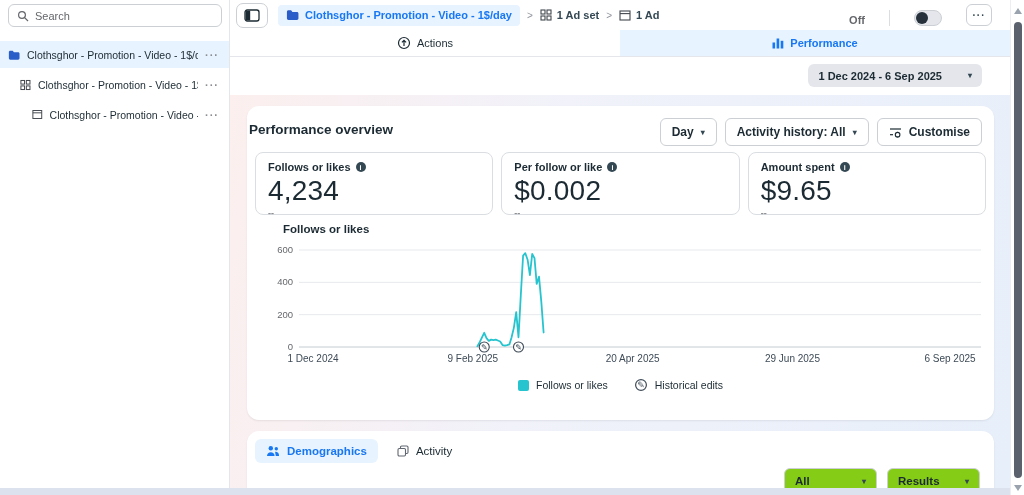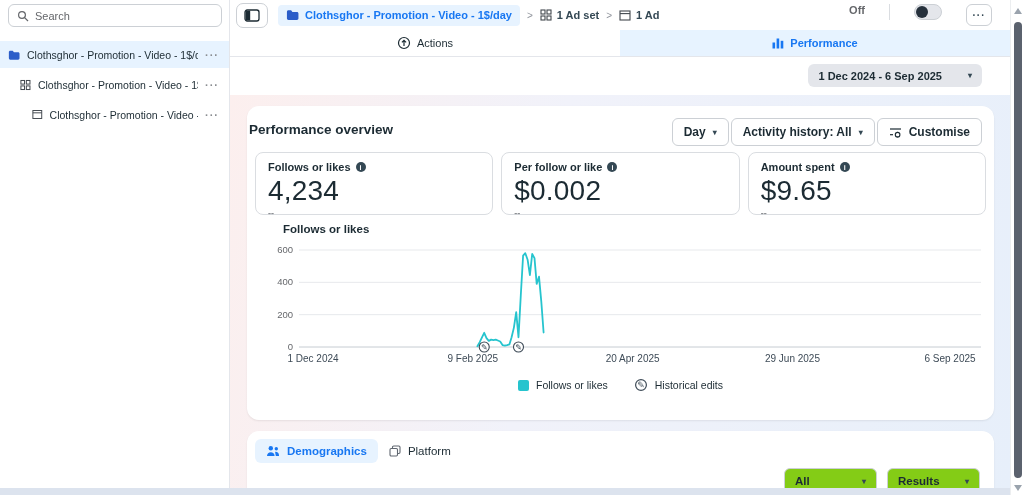--- a/index.html
+++ b/index.html
@@ -22,21 +22,21 @@
   .dots { margin-left:auto; color:#8a8d91; font-size:11px; font-weight:700; letter-spacing:1px; line-height:10px; }
 
   
   .main { position:absolute; left:230px; top:0; width:780px; height:488px; background:#fff; }
 
   .topbar { position:absolute; top:0; left:0; right:0; height:30px; display:flex; align-items:center; padding:0 6px; background:#fff; }
   .collapse-btn { width:32px; height:25px; border:1px solid #ccd0d5; border-radius:7px; background:#fff; display:flex; align-items:center; justify-content:center; cursor:pointer; }
   .crumb-pill { margin-left:10px; background:#e7f3ff; color:#1877f2; border-radius:4px; height:21px; padding:0 8px; font-size:11px; font-weight:700; display:flex; gap:6px; align-items:center; cursor:pointer; white-space:nowrap; }
   .crumb-sep { color:#90949c; margin:0 7px; font-size:10px; }
   .crumb-item { color:#344854; font-size:11px; font-weight:600; display:flex; gap:5px; align-items:center; cursor:pointer; white-space:nowrap; }
-  .top-right { margin-left:auto; display:flex; align-items:flex-start; gap:24px; padding-right:12px; }
+  .top-right { margin-left:auto; display:flex; align-items:flex-end; gap:24px; padding-right:12px; }
   .off-label { font-size:11px; color:#65676b; font-weight:600; }
   .vdiv { width:1px; height:16px; background:#dadde1; }
   .toggle { width:28px; height:16px; border-radius:9px; background:#e4e6eb; border:1px solid #ccd0d5; position:relative; cursor:pointer; }
   .knob { position:absolute; left:1px; top:1px; width:12px; height:12px; border-radius:50%; background:#26313c; }
   .more-btn { width:26px; height:22px; border:1px solid #ccd0d5; border-radius:6px; background:#fff; color:#344854; font-size:10px; font-weight:700; letter-spacing:1px; display:flex; align-items:center; justify-content:center; cursor:pointer; }
 
   .tabs-row { position:absolute; top:30px; left:0; right:0; height:27px; display:flex; border-bottom:1px solid #e4e6eb; background:#fff; }
   .tab { flex:1; display:flex; align-items:center; justify-content:center; gap:6px; font-size:11px; cursor:pointer; }
   .tab.active { background:#e7f3ff; color:#1877f2; font-weight:700; }
   .tab.inactive { color:#1c2b33; font-weight:500; }
@@ -46,38 +46,38 @@
   .chev { font-size:8px; color:#344854; }
 
   .content { position:absolute; top:95px; left:0; width:780px; height:393px; overflow:hidden;
     background:linear-gradient(100deg, #fcefee 0%, #f1f2fa 40%, #e7effa 100%); }
 
   .card { position:absolute; background:#fff; border-radius:12px; box-shadow:0 1px 2px rgba(0,0,0,0.08); }
   .perf-card { left:17px; top:11px; width:747px; height:314px; }
   .demo-card { left:17px; top:336px; width:747px; height:90px; }
 
   .card-title { position:absolute; left:2px; top:16px; font-size:13.5px; font-weight:700; }
-  .ctrl-row { position:absolute; top:12px; right:12px; display:flex; gap:2px; }
+  .ctrl-row { position:absolute; top:12px; right:12px; display:flex; gap:8px; }
   .btn { height:28px; border:1px solid #ccd0d5; border-radius:6px; background:#fff; display:flex; align-items:center; gap:7px; padding:0 11px; font-size:12px; font-weight:600; color:#1c2b33; cursor:pointer; white-space:nowrap; }
 
   .metric-row { position:absolute; top:46px; left:8px; right:8px; display:flex; gap:8px; }
   .metric { flex:1; border:1px solid #dadde1; border-radius:8px; padding:8px 12px 6px; height:63px; background:#fff; }
   .metric-label { font-size:11px; font-weight:700; display:flex; align-items:center; gap:5px; }
   .metric-value { font-size:28px; margin-top:2px; letter-spacing:0.2px; }
   .metric-sub { font-size:9px; color:#8a8d91; margin-top:1px; font-weight:700; }
   .info { width:10px; height:10px; border-radius:50%; background:#344854; color:#fff; font-size:7px; font-weight:700;
     display:inline-flex; align-items:center; justify-content:center; font-style:normal; cursor:pointer; }
 
   .chart-title { position:absolute; left:36px; top:117px; font-size:11.5px; font-weight:700; }
   .chart-svg { position:absolute; left:8px; top:134px; width:732px; height:130px; }
   .legend { position:absolute; left:0; right:0; top:272px; display:flex; justify-content:center; gap:26px; align-items:center; }
   .legend-item { display:flex; align-items:center; gap:7px; font-size:10.5px; color:#1c2b33; cursor:pointer; }
   .swatch { width:11px; height:11px; border-radius:2px; }
 
-  .demo-tabs { position:absolute; top:8px; left:8px; display:flex; align-items:center; }
+  .demo-tabs { position:absolute; top:8px; left:8px; display:flex; gap:8px; align-items:center; }
   .demo-tab { height:24px; border-radius:6px; padding:0 11px; display:flex; align-items:center; gap:7px; font-size:11.5px; cursor:pointer; }
   .demo-tab.active { background:#e7f3ff; color:#1877f2; font-weight:700; }
   .demo-tab.inactive { color:#1c2b33; font-weight:500; }
   .section-row { position:absolute; top:37px; left:16px; right:14px; display:flex; align-items:center; }
   .section-title { font-size:13.5px; font-weight:700; }
   .dd { width:93px; height:26px; border:1px solid #ccd0d5; border-radius:6px; background:#84cc16; display:flex; align-items:center; justify-content:space-between; padding:0 10px; font-size:11.5px; font-weight:600; cursor:pointer; }
   .dd + .dd { margin-left:10px; }
   .dd:first-of-type { margin-left:auto; }
 
   
@@ -302,21 +302,21 @@
             <circle cx="10.3" cy="3.8" r="1.7" fill="#1877f2"></circle>
             <path d="M9.1 6.9c2-.3 3.9 1.2 3.9 3.3v.8H9.8" fill="#1877f2"></path>
           </svg>
           <span>Demographics</span>
         </div>
         <div class="demo-tab inactive">
           <svg width="12" height="12" viewBox="0 0 12 12">
             <rect x="3.5" y="1" width="7.5" height="7.5" rx="1.2" fill="none" stroke="#606770" stroke-width="1.1"></rect>
             <rect x="1" y="3.5" width="7.5" height="7.5" rx="1.2" fill="#fff" stroke="#606770" stroke-width="1.1"></rect>
           </svg>
-          <span>Platform</span>
+          <span>Activity</span>
         </div>
       </div>
 
       <div class="section-row">
         <div class="dd">
           <span>All</span>
           <span class="chev">▾</span>
         </div>
         <div class="dd">
           <span>Results</span>

